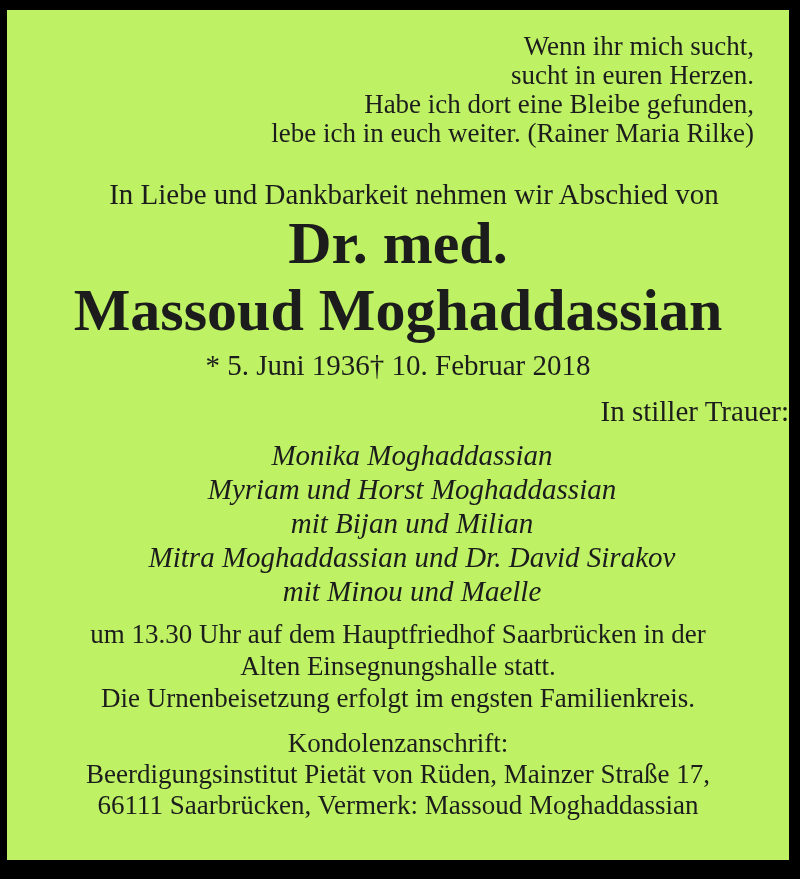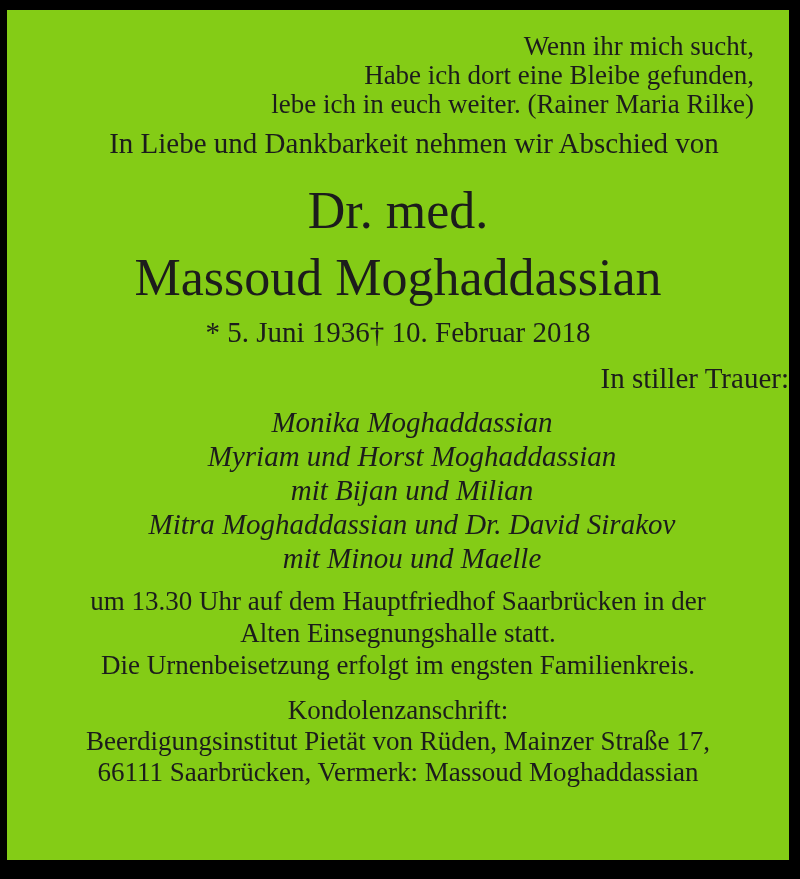--- a/index.html
+++ b/index.html
@@ -5,51 +5,50 @@
   html, body {
     margin: 0;
     padding: 0;
     background: #000000;
   }
   .notice {
     position: relative;
     box-sizing: border-box;
     width: 800px;
     height: 879px;
-    background: #84cc16;
+    background: #bef264;
     border-style: solid;
     border-color: #000000;
     border-width: 10px 11px 19px 7px; 
     padding: 22px 0 0 0;
     font-family: "Liberation Serif", "DejaVu Serif", serif;
     color: #1c1c1c;
     overflow: hidden;
   }
   .line { white-space: nowrap; }
 
   .quote {
     text-align: right;
     padding-right: 35px;
     font-size: 27px;
     line-height: 29px;
   }
 
   .intro {
-    margin-top: 8px;
+    margin-top: 30px;
     text-align: center;
     font-size: 29px;
     line-height: 32px;
     padding-left: 32px;
   }
 
   .title-block {
-    margin-top: 18px;
     text-align: center;
-    font-weight: normal;
-    font-size: 52px;
+    font-weight: bold;
+    font-size: 60px;
     line-height: 67px;
   }
 
   .dates {
     margin-top: 4px;
     display: flex;
     justify-content: center;
     font-size: 29px;
     line-height: 34px;
     text-align: center;
@@ -85,20 +84,21 @@
     line-height: 31px;
   }
 </style>
 </head>
 <body>
 
 <div class="notice">
 
   <div class="quote">
     <div class="line">Wenn ihr mich sucht,</div>
+    <div class="line">sucht in euren Herzen.</div>
     <div class="line">Habe ich dort eine Bleibe gefunden,</div>
     <div class="line">lebe ich in euch weiter. (Rainer Maria Rilke)</div>
   </div>
 
   <div class="intro line">In Liebe und Dankbarkeit nehmen wir Abschied von</div>
 
   <div class="title-block">
     <div class="line">Dr. med.</div>
     <div class="line">Massoud Moghaddassian</div>
   </div>

